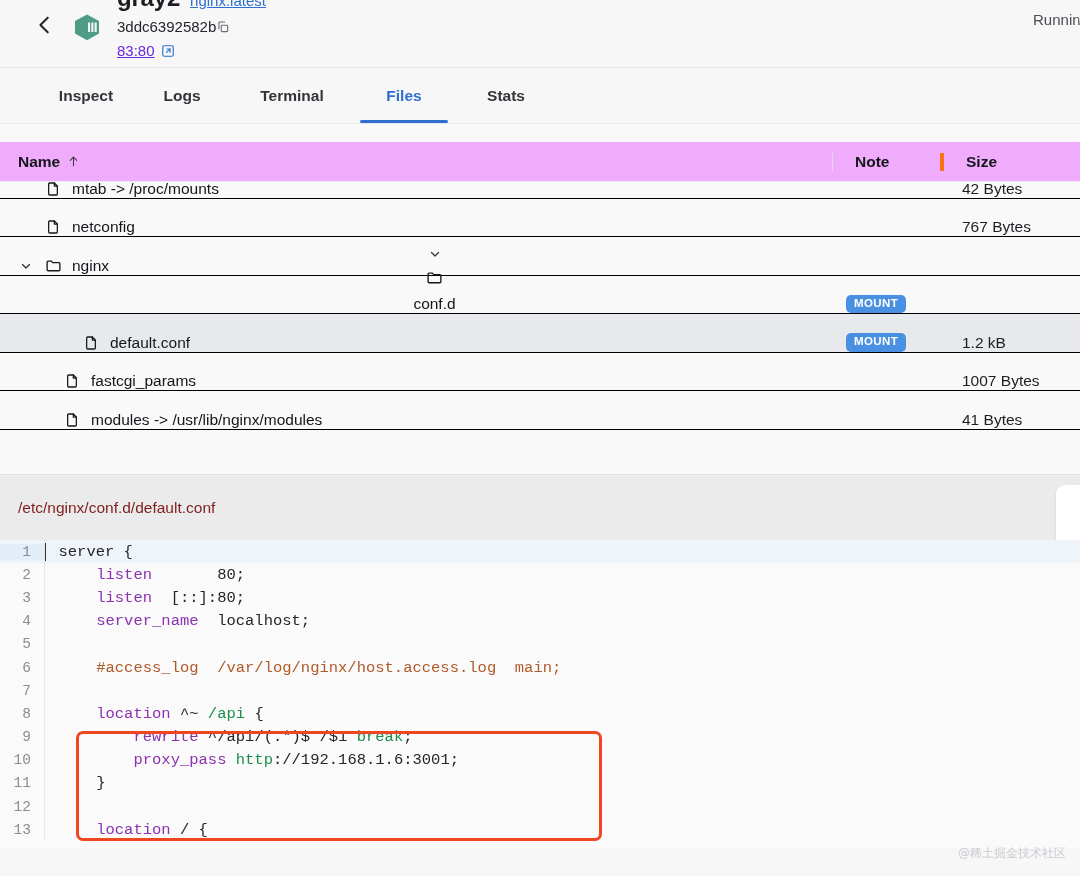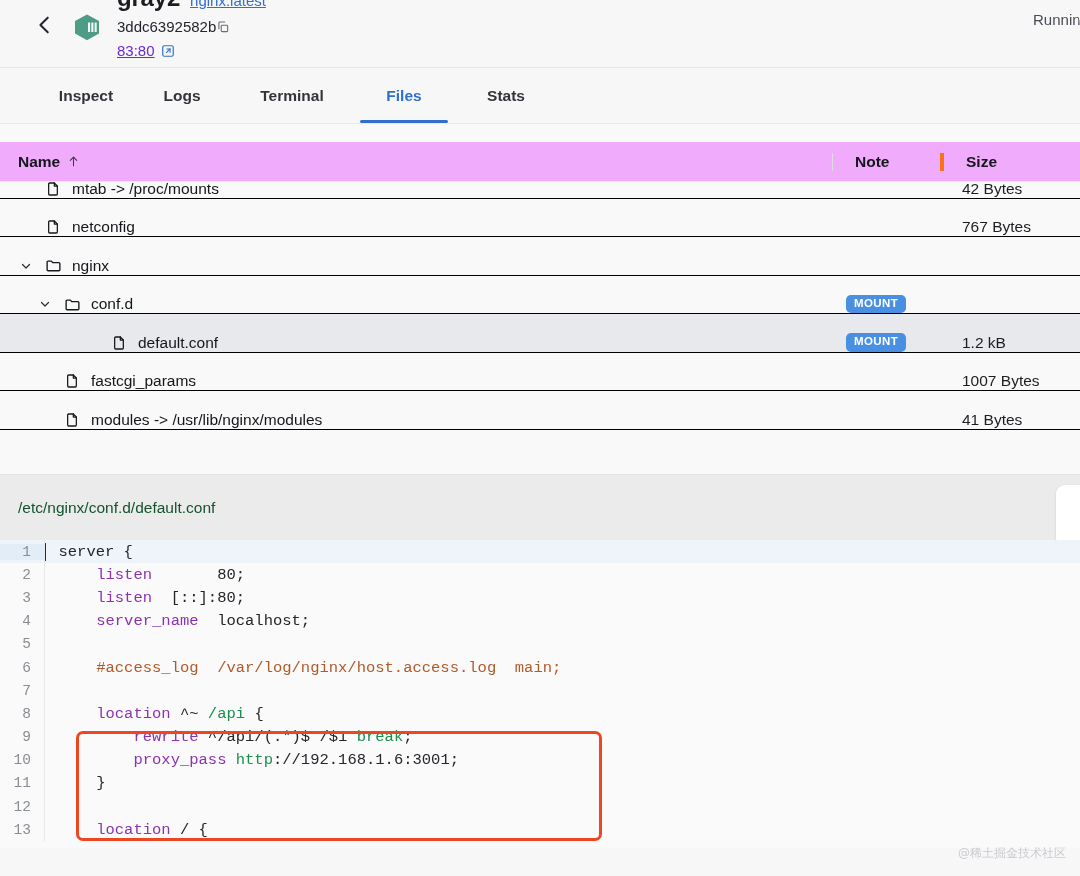--- a/index.html
+++ b/index.html
@@ -227,21 +227,21 @@
 
   
   .path-bar {
     position: relative;
     height: 66px;
     background: #ebebec;
     display: flex;
     align-items: center;
     padding-left: 18px;
     font-size: 15.5px;
-    color: #14532d;
+    color: #7f1d1d;
     border-top: 1px solid #e2e2e4;
   }
   .float-card {
     position: absolute;
     top: 10px;
     right: -14px;
     width: 38px;
     height: 62px;
     background: #ffffff;
     border-radius: 9px;
@@ -438,40 +438,40 @@
                 <svg width="17" height="17" viewBox="0 0 24 24" fill="none" stroke="#16181c" stroke-width="1.9" stroke-linecap="round" stroke-linejoin="round">
                   <path d="M3 7.2 a1.4 1.4 0 0 1 1.4 -1.4 H9 l1.9 2.2 H19.6 A1.4 1.4 0 0 1 21 9.4 V18 a1.4 1.4 0 0 1 -1.4 1.4 H4.4 A1.4 1.4 0 0 1 3 18 Z"></path>
                 </svg>
               </span>
               <span class="fname">nginx</span>
             </div>
             <div class="fr-note"></div>
             <div class="fr-size"></div>
           </div>
           <div class="frow">
-            <div class="fr-name" style="padding-left: 37px;">
+            <div class="fr-name" style="padding-left: 37px; flex-direction: column;">
               <span class="chev-slot">
                 <svg width="12" height="12" viewBox="0 0 24 24" fill="none" stroke="#2b2d33" stroke-width="2.4" stroke-linecap="round" stroke-linejoin="round">
                   <polyline points="5 9 12 16 19 9"></polyline>
                 </svg>
               </span>
               <span class="ico-slot">
                 <svg width="17" height="17" viewBox="0 0 24 24" fill="none" stroke="#16181c" stroke-width="1.9" stroke-linecap="round" stroke-linejoin="round">
                   <path d="M3 7.2 a1.4 1.4 0 0 1 1.4 -1.4 H9 l1.9 2.2 H19.6 A1.4 1.4 0 0 1 21 9.4 V18 a1.4 1.4 0 0 1 -1.4 1.4 H4.4 A1.4 1.4 0 0 1 3 18 Z"></path>
                 </svg>
               </span>
               <span class="fname">conf.d</span>
             </div>
             <div class="fr-note">
               <span class="badge-mount">MOUNT</span>
             </div>
             <div class="fr-size"></div>
           </div>
           <div class="frow selected">
-            <div class="fr-name" style="padding-left: 84px;">
+            <div class="fr-name" style="padding-left: 56px;">
               <span class="chev-slot"></span>
               <span class="ico-slot">
                 <svg width="16" height="18" viewBox="0 0 24 24" fill="none" stroke="#16181c" stroke-width="1.9" stroke-linecap="round" stroke-linejoin="round">
                   <path d="M14 3 H7 a1.5 1.5 0 0 0 -1.5 1.5 V19.5 A1.5 1.5 0 0 0 7 21 H17 a1.5 1.5 0 0 0 1.5 -1.5 V7.5 Z"></path>
                   <polyline points="14 3 14 7.6 18.5 7.6"></polyline>
                 </svg>
               </span>
               <span class="fname">default.conf</span>
             </div>
             <div class="fr-note">

